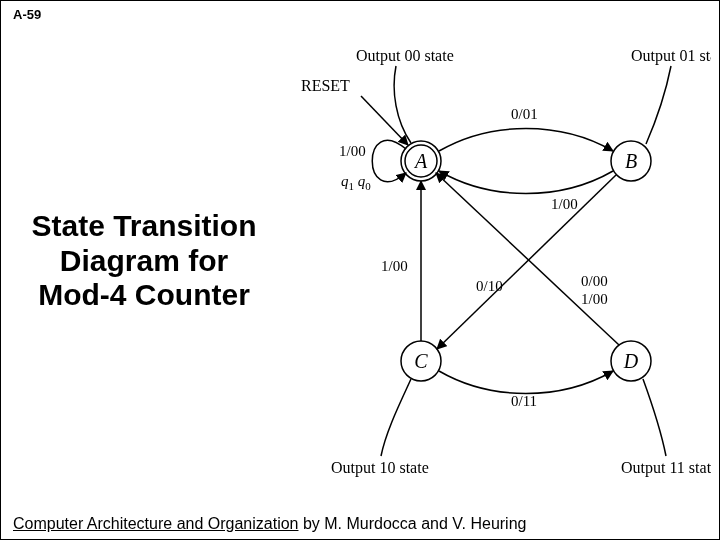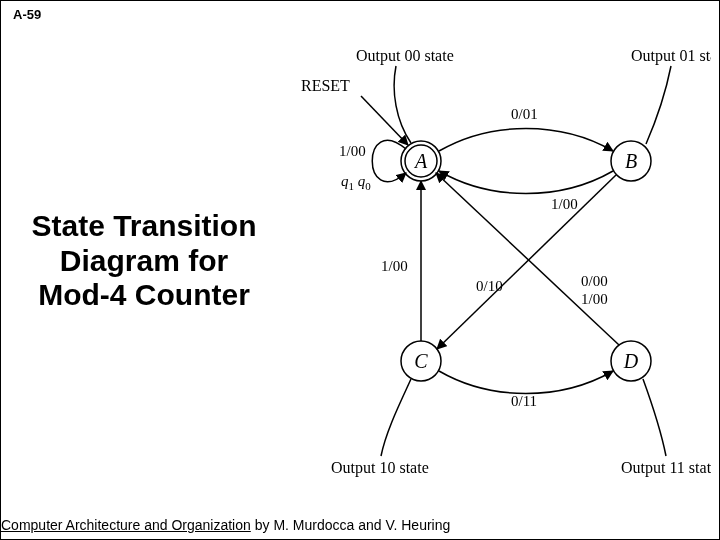--- a/index.html
+++ b/index.html
@@ -1,19 +1,19 @@
 <!DOCTYPE html>
 <html><head>
 <meta charset="utf-8">
 <style>
   * { margin: 0; padding: 0; box-sizing: border-box; }
   body { width: 720px; height: 540px; background: #fff; font-family: Arial, Helvetica, sans-serif; position: relative; border: 1px solid #000; }
   .header { position: absolute; top: 6px; left: 0; right: 0; display: flex; justify-content: space-between; padding: 0 12px; font-size: 13px; font-weight: bold; gap: 12px; }
   .title { position: absolute; left: 28px; top: 200px; width: 230px; font-size: 30px; font-weight: bold; text-align: center; line-height: 1.15; color: #000; margin-top: 8px; }
-  .footer { position: absolute; bottom: 6px; left: 0; right: 0; display: flex; justify-content: space-between; padding: 0 0; font-size: 14px; }
+  .footer { position: absolute; bottom: 6px; left: 0; right: 0; display: flex; justify-content: space-between; padding: 0 12px; font-size: 16px; }
   .footer-left .book { text-decoration: underline; }
   svg { position: absolute; top: 40px; left: 260px; }
   .state-circle { fill: #fff; stroke: #000; stroke-width: 1.5; }
   .state-label { font-family: "Times New Roman", serif; font-style: italic; font-size: 20px; text-anchor: middle; dominant-baseline: central; }
   .edge { fill: none; stroke: #000; stroke-width: 1.5; }
   .elabel { font-family: "Times New Roman", serif; font-size: 15px; }
   .annot { font-family: "Times New Roman", serif; font-size: 16px; }
   .sub { font-size: 11px; }
 </style>
 </head>

